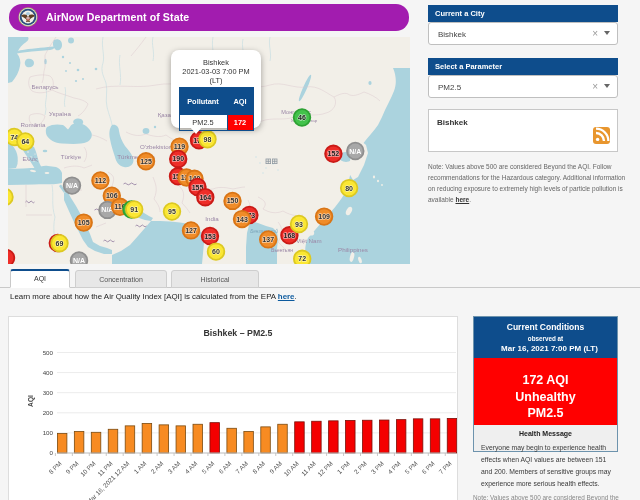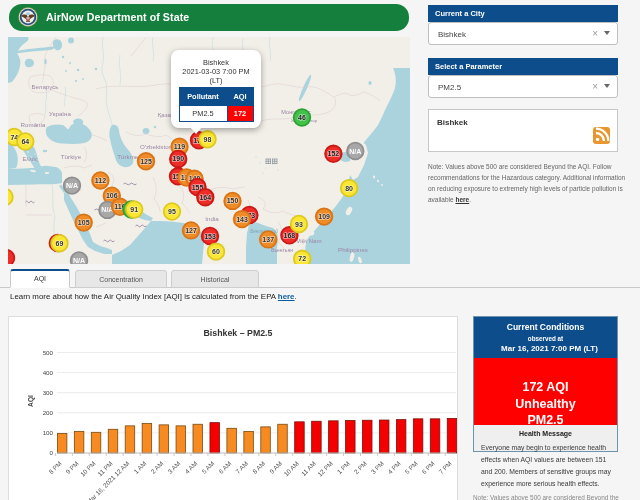--- a/index.html
+++ b/index.html
@@ -1,18 +1,18 @@
 <!DOCTYPE html>
 <html><head>
 <meta charset="utf-8">
 <style>
   * { margin:0; padding:0; box-sizing:border-box; }
   html,body { width:640px; height:500px; background:#f5f5f5; font-family:"Liberation Sans",sans-serif; overflow:hidden; }
   .abs { position:absolute; }
-  #header { left:9px; top:4px; width:400px; height:27px; background:#15803d; border-radius:13px; }
+  #header { left:9px; top:4px; width:400px; height:27px; background:#a21caf; border-radius:13px; }
   #header .title { position:absolute; left:37px; top:7px; color:#fff; font-size:10.6px; font-weight:bold; letter-spacing:0.1px; }
   #mapwrap { left:8px; top:37px; width:402px; height:227px; overflow:hidden; }
   
   .sbhead { left:428px; width:190px; height:17px; background:#0e4d8c; color:#fff; font-size:7.5px; font-weight:bold; padding:4px 0 0 7px; }
   .sbdrop { left:428px; width:190px; height:23px; background:#fff; border:1px solid #bfbfbf; border-radius:3px; font-size:8px; color:#444; padding:7px 0 0 9px; }
   .dropicons { position:absolute; right:7px; top:6px; color:#9a9a9a; font-size:10px; line-height:10px; }
   .dropicons .car { display:inline-block; width:0; height:0; border-left:3px solid transparent; border-right:3px solid transparent; border-top:4px solid #666; margin-left:6px; margin-bottom:2px; vertical-align:middle; }
   #rssbox { left:428px; top:109px; width:190px; height:43px; background:#fff; border:1px solid #c7c7c7; }
   #rssbox .city { position:absolute; left:8px; top:8px; font-size:8px; font-weight:bold; color:#333; }
   #rssicon { position:absolute; right:7px; bottom:7px; width:17px; height:17px; background:#e8962e; border-radius:3px; }
@@ -27,30 +27,30 @@
   #learn { left:10px; top:292px; font-size:7.9px; color:#222; }
   #learn a { color:#0c5a9e; text-decoration:underline; font-weight:bold; }
   
   #chart { left:8px; top:316px; width:450px; height:190px; background:#fff; border:1px solid #ddd; }
   
   #cc { left:473px; top:316px; width:145px; height:136px; border:1px solid #6d93ad; background:#efefef; }
   #cc .blue { background:#0e4d8c; color:#fff; height:41px; text-align:center; }
   #cc .t1 { font-size:8.5px; font-weight:bold; padding-top:4.5px; }
   #cc .t2 { font-size:6.3px; font-weight:bold; padding-top:3px; }
   #cc .t3 { font-size:8px; font-weight:bold; padding-top:2.5px;padding-left:8px; }
-  #cc .red { background:#ff0000; color:#fff; height:67px; text-align:center; font-weight:bold; font-size:12.5px; line-height:16.5px; padding-top:21px; }
+  #cc .red { background:#ff0000; color:#fff; height:67px; text-align:center; font-weight:bold; font-size:12.5px; line-height:16.5px; padding-top:14px; }
   #cc .hm { text-align:center; font-size:7px; font-weight:bold; color:#222; padding-top:5px; }
   #cc .body { font-size:6.8px; color:#3a3a3a; padding:5px 0 0 7px; line-height:12px; }
   #ccnote { left:473px; top:492px; width:146px; font-size:6.4px; color:#888; line-height:11px; }
   .popup { left:171px; top:50px; width:90px; height:78px; background:#fff; border-radius:8px; box-shadow:0 2px 6px rgba(0,0,0,0.35); z-index:10; text-align:center; font-size:7.4px; color:#333; }
   .popup:after { content:""; position:absolute; left:19px; top:77px; border:6px solid transparent; border-top:7px solid #fff; }
   .popup .l1 { padding-top:8px; }
   .ptable { margin:2px auto 0 auto; border-collapse:collapse; }
   .ptable td { border:1px solid #0e4d8c; font-size:7.4px; }
-  .ptable .hd { background:#0e4d8c; color:#fff; font-weight:bold; height:18px; }
+  .ptable .hd { background:#0e4d8c; color:#fff; font-weight:bold; height:27px; }
   .ptable .c1 { width:48px; }
   .ptable .c2 { width:26px; }
   .ptable .dr { height:16px; }
   .ptable .aqv { background:#ff0000; color:#fff; font-weight:bold; }
 </style>
 </head>
 <body>
 <div id="header" class="abs">
   <svg class="abs" style="left:9px;top:3px" width="20" height="20" viewBox="0 0 20 20">
     <circle cx="10" cy="10" r="9.7" fill="#a6a95f"></circle>

